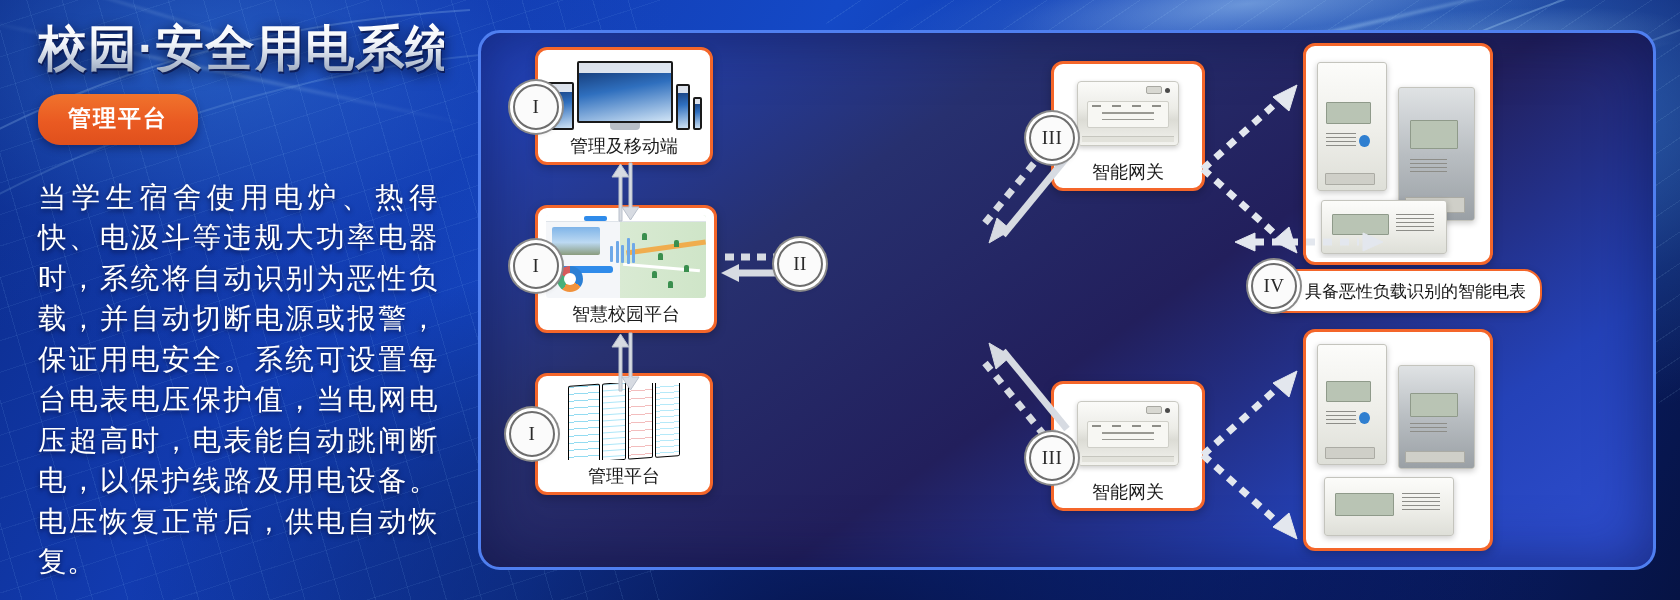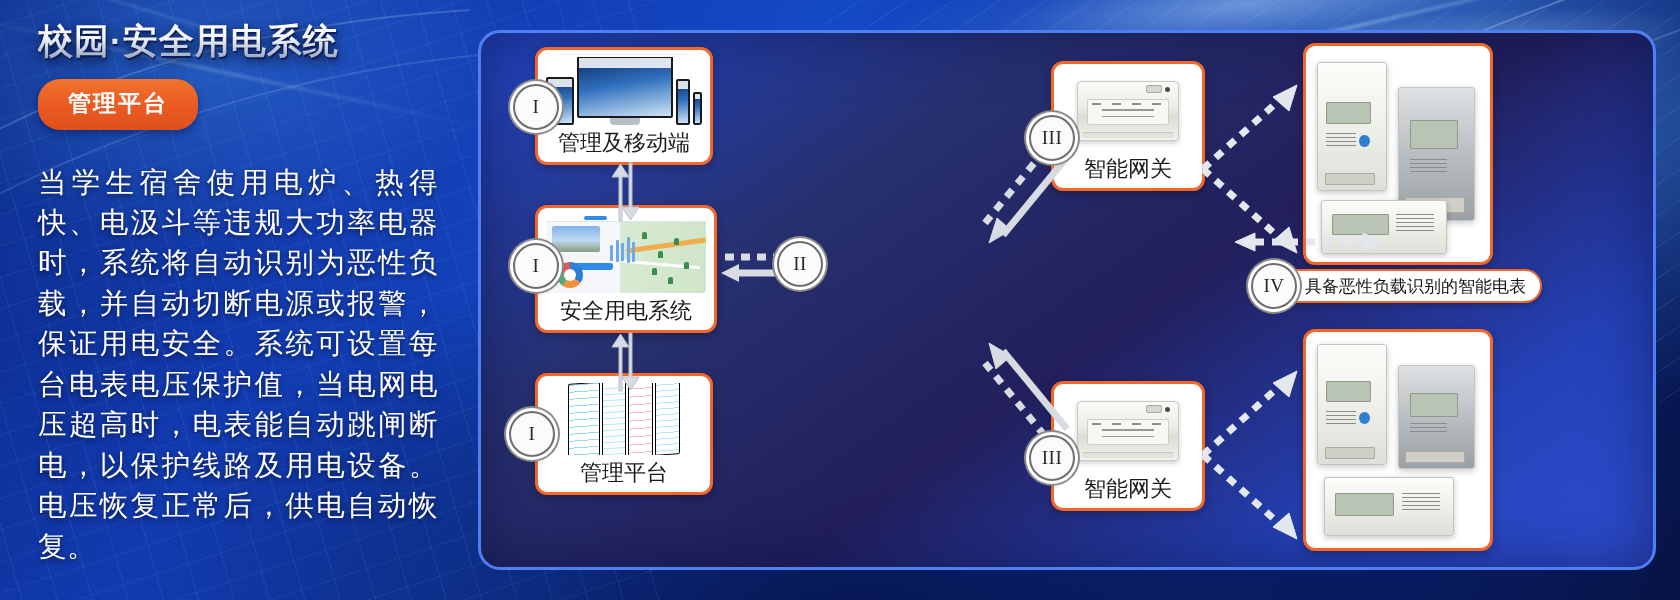--- a/index.html
+++ b/index.html
@@ -49,21 +49,21 @@
   }
   .arcwrap { position:absolute; left:0; top:0; width:1680px; height:600px; pointer-events:none; }
 
   
   #leftpane {
     position: absolute; left: 0; top: 0; width: 470px; height: 600px;
     padding: 22px 26px 0 38px;
     z-index: 5;
   }
   #title {
-    font-size: 35px;
+    font-size: 49px;
     font-weight: 700;
     letter-spacing: 1px;
     line-height: 1.1;
     color: #e9eef6;
     background: linear-gradient(180deg, #ffffff 0%, #f2f5fa 40%, #b9c4d6 75%, #8e9cb4 100%);
     -webkit-background-clip: text; background-clip: text;
     -webkit-text-fill-color: transparent;
     filter: drop-shadow(1px 2px 0 rgba(10,25,80,.85)) drop-shadow(0 3px 7px rgba(0,10,45,.75));
     white-space: nowrap;
   }
@@ -113,21 +113,21 @@
     display: flex;
     flex-direction: column;
     align-items: center;
     justify-content: flex-start;
     padding: 7px 8px 6px;
     box-shadow: 0 3px 10px rgba(0,0,0,.25);
   }
   .card .thumb { width: 100%; flex: 1 1 auto; position: relative; overflow: hidden; border-radius: 3px; }
   .card .caption {
     color: #1b1b1b;
-    font-size: 22px;
+    font-size: 18px;
     line-height: 1.18;
     text-align: center;
     padding-top: 5px;
     font-family: "DejaVu Sans", "Liberation Sans", sans-serif;
     white-space: pre-line;
   }
 
   
   .rbadge {
     position: absolute;
@@ -216,21 +216,21 @@
   .conn { position:absolute; z-index:3; pointer-events:none; }
   .vdbl svg, .conn svg { display:block; overflow:visible; }
 
   
   #ivlabel {
     position: absolute;
     display: flex; align-items: center;
     background: #ffffff;
     border: 2px solid #f4662a;
     border-radius: 18px;
-    height: 34px;
+    height: 44px;
     padding: 0 14px 0 40px;
     color: #141414;
     font-size: 17px;
     font-family: "DejaVu Sans","Liberation Sans", sans-serif;
     white-space: nowrap;
     box-shadow: 0 2px 7px rgba(0,0,0,.25);
     z-index: 8;
   }
 </style>
 </head>
@@ -382,21 +382,21 @@
         <div class="bar" style="left:54%;top:34%;width:3px;height:20px;"></div>
         <div class="btn"></div>
         <div class="donut"></div>
         <div class="pin" style="left:60%;top:22%;"></div>
         <div class="pin" style="left:70%;top:46%;"></div>
         <div class="pin" style="left:80%;top:30%;"></div>
         <div class="pin" style="left:66%;top:68%;"></div>
         <div class="pin" style="left:86%;top:60%;"></div>
         <div class="pin" style="left:76%;top:80%;"></div>
       </div>
-      <div class="caption">安全用电系统</div>
+      <div class="caption">智慧校园平台</div>
     </div>
     <div class="rbadge" style="left:32px;top:210px;">I</div>
 
     <div class="card" style="left:54px;top:340px;width:178px;height:122px;">
       <div class="thumb" style="display:flex;align-items:center;justify-content:center;background:#fff;">
         <div style="width:112px;height:78px;display:flex;gap:2px;transform:skewY(-4deg);">
           <div style="flex:1.3;background:linear-gradient(180deg,#2b2b31,#121216);border:1px solid #000;border-radius:2px;
                       background-image:repeating-linear-gradient(180deg, rgba(60,190,230,.55) 0 1px, rgba(0,0,0,0) 1px 7px);"></div>
           <div style="flex:1;background:linear-gradient(180deg,#33333a,#17171c);border:1px solid #000;border-radius:2px;
                       background-image:repeating-linear-gradient(180deg, rgba(70,200,240,.45) 0 1px, rgba(0,0,0,0) 1px 6px);"></div>

